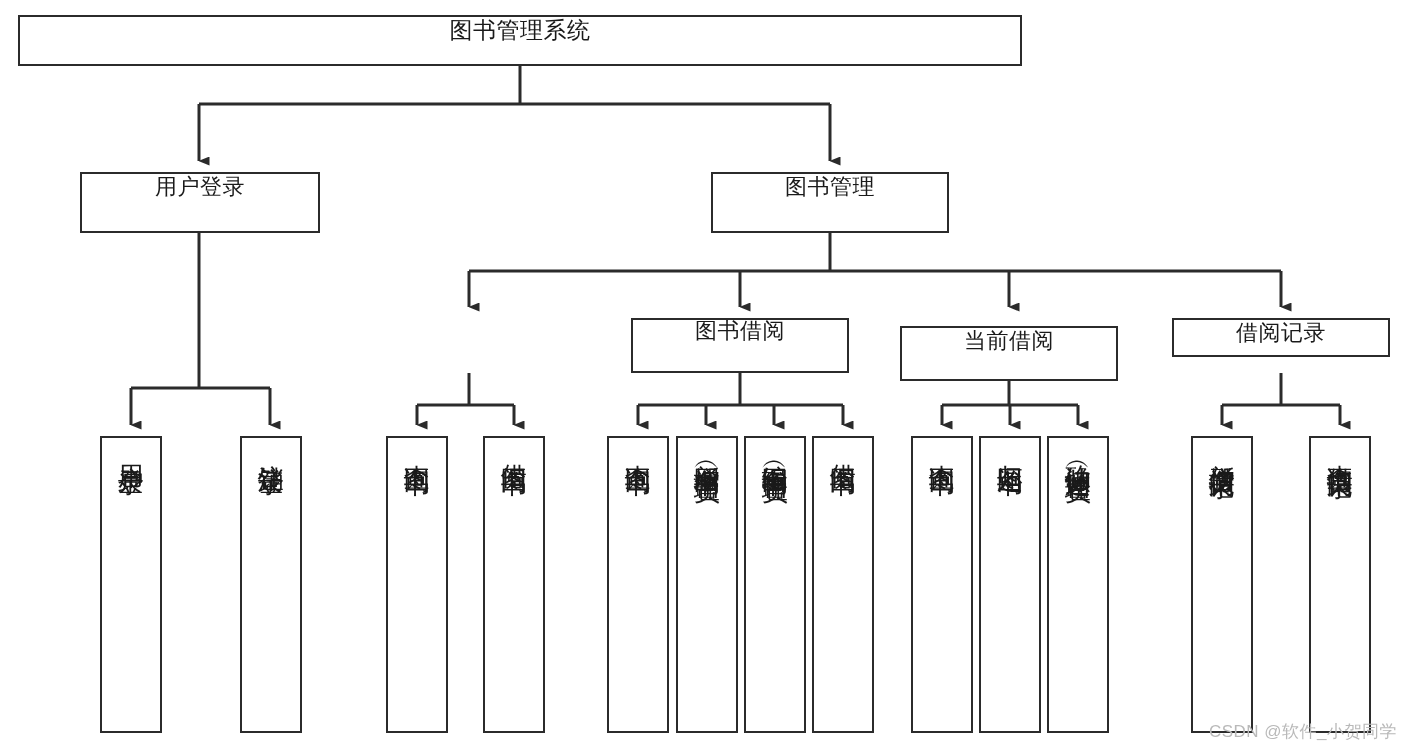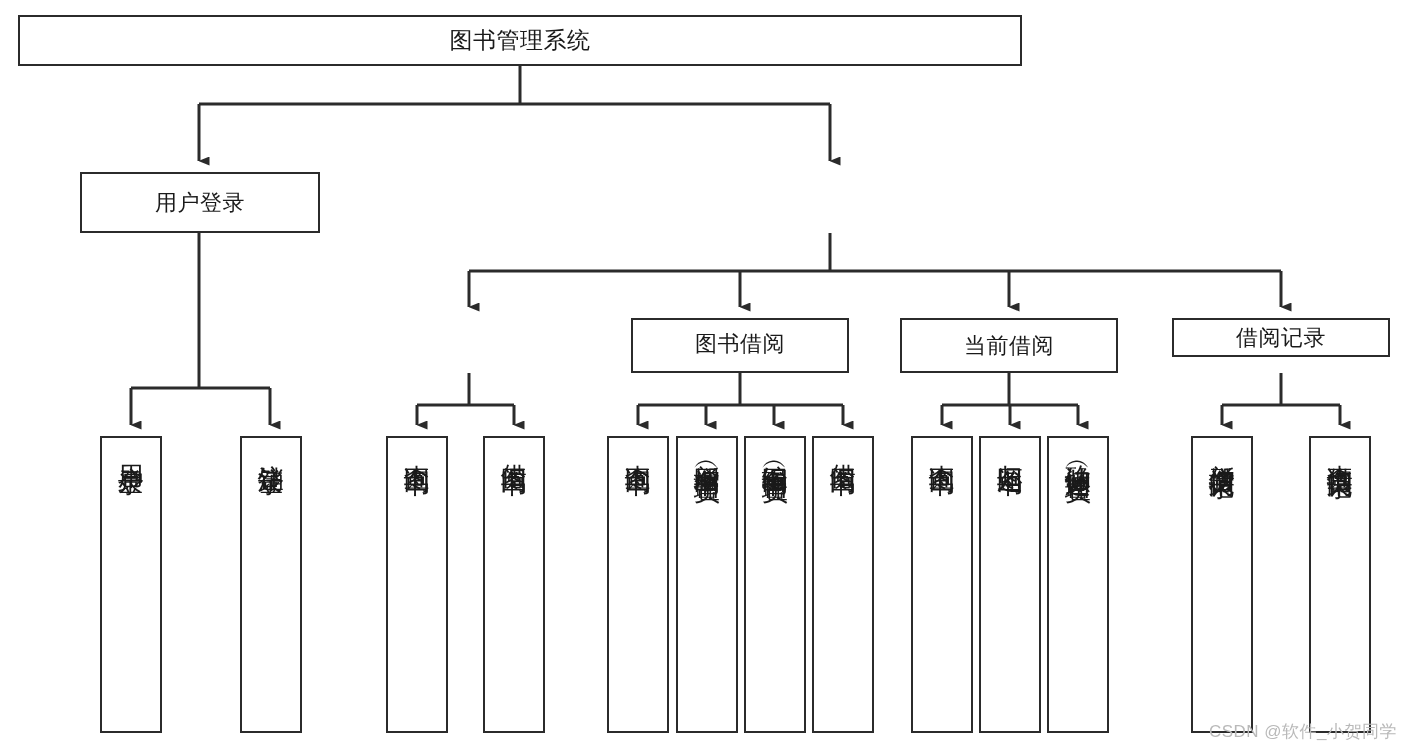--- a/index.html
+++ b/index.html
@@ -24,21 +24,20 @@
     top: 0;
     width: 1405px;
     height: 747px;
   }
   .node {
     position: absolute;
     box-sizing: border-box;
     background: #ffffff;
     border: 2px solid #2b2b2b;
     display: flex;
-    align-items: center;
     justify-content: center;
     color: #1a1a1a;
   }
   .node-label {
     display: block;
     text-align: center;
     line-height: 1.16;
     white-space: nowrap;
   }
   .node.horizontal .node-label {
@@ -127,25 +126,28 @@
     </g>
   </svg>
 
   <div class="node horizontal root" style="left:18px; top:15px; width:1004px; height:51px;">
     <span class="node-label">图书管理系统</span>
   </div>
 
   <div class="node horizontal" style="left:80px; top:172px; width:240px; height:61px;">
     <span class="node-label">用户登录</span>
   </div>
+  <div class="node horizontal" style="left:711px; top:172px; width:238px; height:61px;">
+    <span class="node-label">图书管理</span>
+  </div>
 
   <div class="node horizontal" style="left:631px; top:318px; width:218px; height:55px;font-family:Liberation Mono, monospace;">
     <span class="node-label">图书借阅</span>
   </div>
-  <div class="node horizontal" style="left:900px; top:318px; width:218px; height:55px;">
+  <div class="node horizontal" style="left:900px; top:326px; width:218px; height:55px;">
     <span class="node-label">当前借阅</span>
   </div>
   <div class="node horizontal" style="left:1172px; top:318px; width:218px; height:39px;">
     <span class="node-label">借阅记录</span>
   </div>
 
   <div class="node vertical" style="left:100px; top:436px; width:62px; height:297px;">
     <span class="node-label">用户登录</span>
   </div>
   <div class="node vertical" style="left:240px; top:436px; width:62px; height:297px;">

